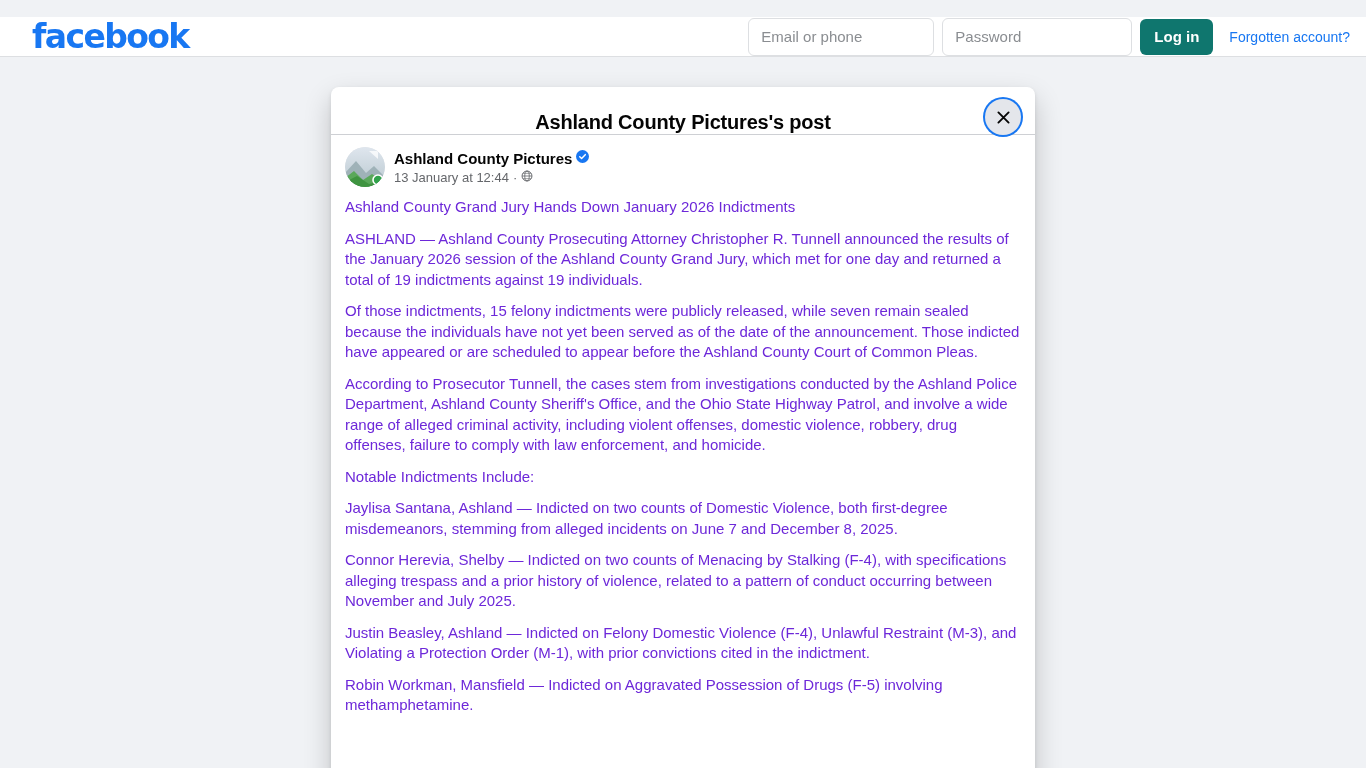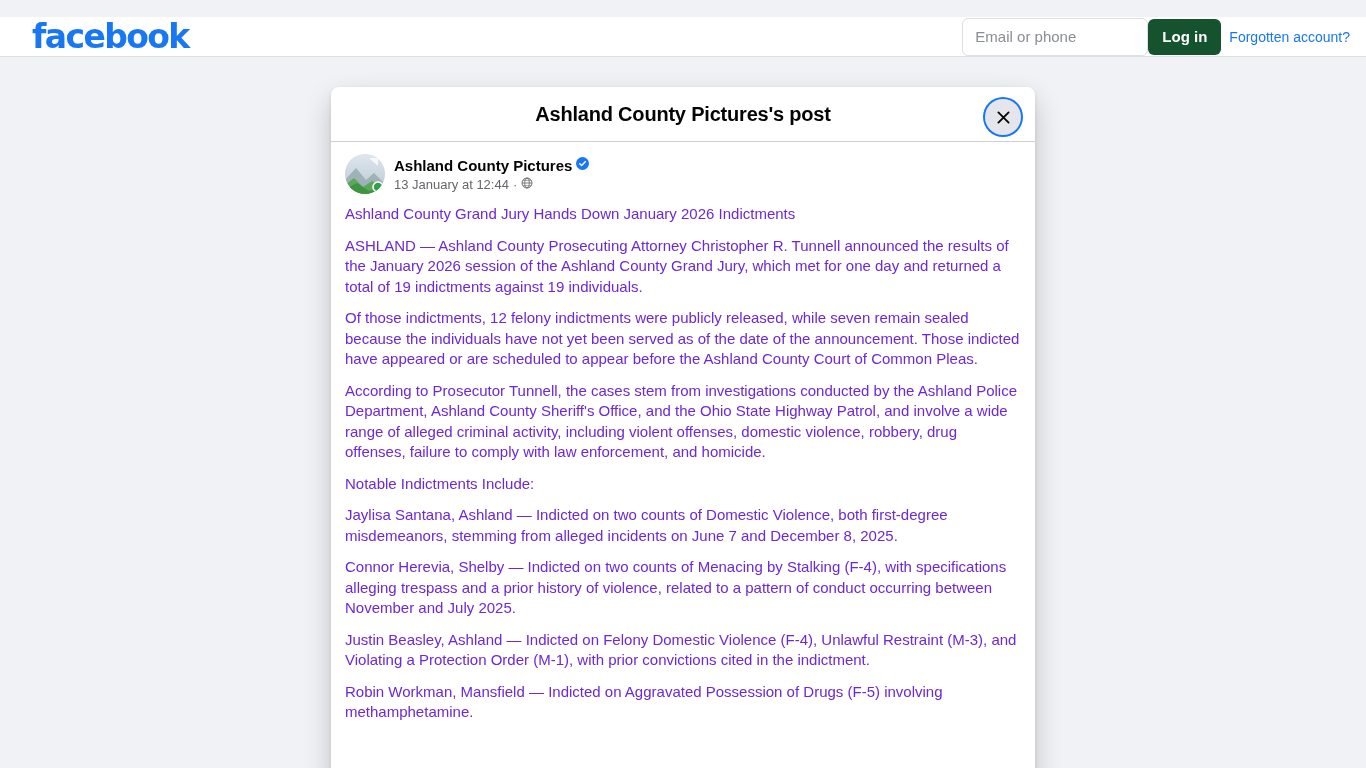--- a/index.html
+++ b/index.html
@@ -39,21 +39,21 @@
     color: #1877f2;
     line-height: 1;
     cursor: pointer;
   }
 
   .login-form {
     position: absolute;
     right: 16px;
     display: flex;
     align-items: center;
-    gap: 0;
+    gap: 8px;
   }
 
   .login-input {
     height: 38px;
     border: 1px solid #dddfe2;
     border-radius: 6px;
     background: #ffffff;
     font-family: "Liberation Sans", sans-serif;
     font-size: 15px;
     color: #1c1e21;
@@ -61,21 +61,21 @@
     outline: none;
   }
   .login-input::placeholder { color: #8a8d91; }
   #email-field { width: 186px; }
   #password-field { width: 190px; }
 
   .login-button {
     height: 36px;
     min-width: 68px;
     padding: 0 14px;
-    background: #14532d;
+    background: #0f766e;
     color: #ffffff;
     border: none;
     border-radius: 6px;
     font-family: "Liberation Sans", sans-serif;
     font-size: 15px;
     font-weight: bold;
     cursor: pointer;
   }
 
   .forgot-link {
@@ -95,24 +95,24 @@
     width: 704px;
     height: 700px;
     background: #ffffff;
     border-radius: 8px;
     box-shadow: 0 12px 28px rgba(0,0,0,0.20), 0 2px 4px rgba(0,0,0,0.10);
     overflow: hidden;
   }
 
   .modal-header {
     position: relative;
-    height: 55px;
+    height: 48px;
     border-bottom: 1px solid #ced0d4;
     display: flex;
-    align-items: center;
+    align-items: flex-end;
     justify-content: center;
   }
 
   .modal-title {
     font-size: 20px;
     font-weight: bold;
     color: #050505;
     letter-spacing: -0.2px;
   }
 
@@ -210,20 +210,21 @@
   .post-text p:last-child { margin-bottom: 0; }
 </style>
 </head>
 <body>
 
 <div class="topbar">
   <div class="fb-logo">facebook</div>
 
   <div class="login-form">
     <input class="login-input" id="email-field" type="text" placeholder="Email or phone" style="">
+    <input class="login-input" id="password-field" type="password" placeholder="Password" style="">
     <button class="login-button">Log in</button>
     <a class="forgot-link" href="#">Forgotten account?</a>
   </div>
 </div>
 
 <div class="modal">
 
   <div class="modal-header">
     <div class="modal-title">Ashland County Pictures's post</div>
     <button class="close-button">
@@ -282,21 +283,21 @@
               <path d="M2.8 4.4 H13.2 M2.8 11.6 H13.2" stroke="#65676b" stroke-width="0.9"></path>
             </svg>
           </span>
         </div>
       </div>
     </div>
 
     <div class="post-text">
       <p>Ashland County Grand Jury Hands Down January 2026 Indictments</p>
       <p>ASHLAND — Ashland County Prosecuting Attorney Christopher R. Tunnell announced the results of the January 2026 session of the Ashland County Grand Jury, which met for one day and returned a total of 19 indictments against 19 individuals.</p>
-      <p>Of those indictments, 12 felony indictments were publicly released, while seven remain sealed because the individuals have not yet been served as of the date of the announcement. Those indicted have appeared or are scheduled to appear before the Ashland County Court of Common Pleas.</p>
+      <p>Of those indictments, 15 felony indictments were publicly released, while seven remain sealed because the individuals have not yet been served as of the date of the announcement. Those indicted have appeared or are scheduled to appear before the Ashland County Court of Common Pleas.</p>
       <p>According to Prosecutor Tunnell, the cases stem from investigations conducted by the Ashland Police Department, Ashland County Sheriff's Office, and the Ohio State Highway Patrol, and involve a wide range of alleged criminal activity, including violent offenses, domestic violence, robbery, drug offenses, failure to comply with law enforcement, and homicide.</p>
       <p>Notable Indictments Include:</p>
       <p>Jaylisa Santana, Ashland — Indicted on two counts of Domestic Violence, both first-degree misdemeanors, stemming from alleged incidents on June 7 and December 8, 2025.</p>
       <p>Connor Herevia, Shelby — Indicted on two counts of Menacing by Stalking (F-4), with specifications alleging trespass and a prior history of violence, related to a pattern of conduct occurring between November and July 2025.</p>
       <p>Justin Beasley, Ashland — Indicted on Felony Domestic Violence (F-4), Unlawful Restraint (M-3), and Violating a Protection Order (M-1), with prior convictions cited in the indictment.</p>
       <p>Robin Workman, Mansfield — Indicted on Aggravated Possession of Drugs (F-5) involving methamphetamine.</p>
 
     </div>
 
   </div>

